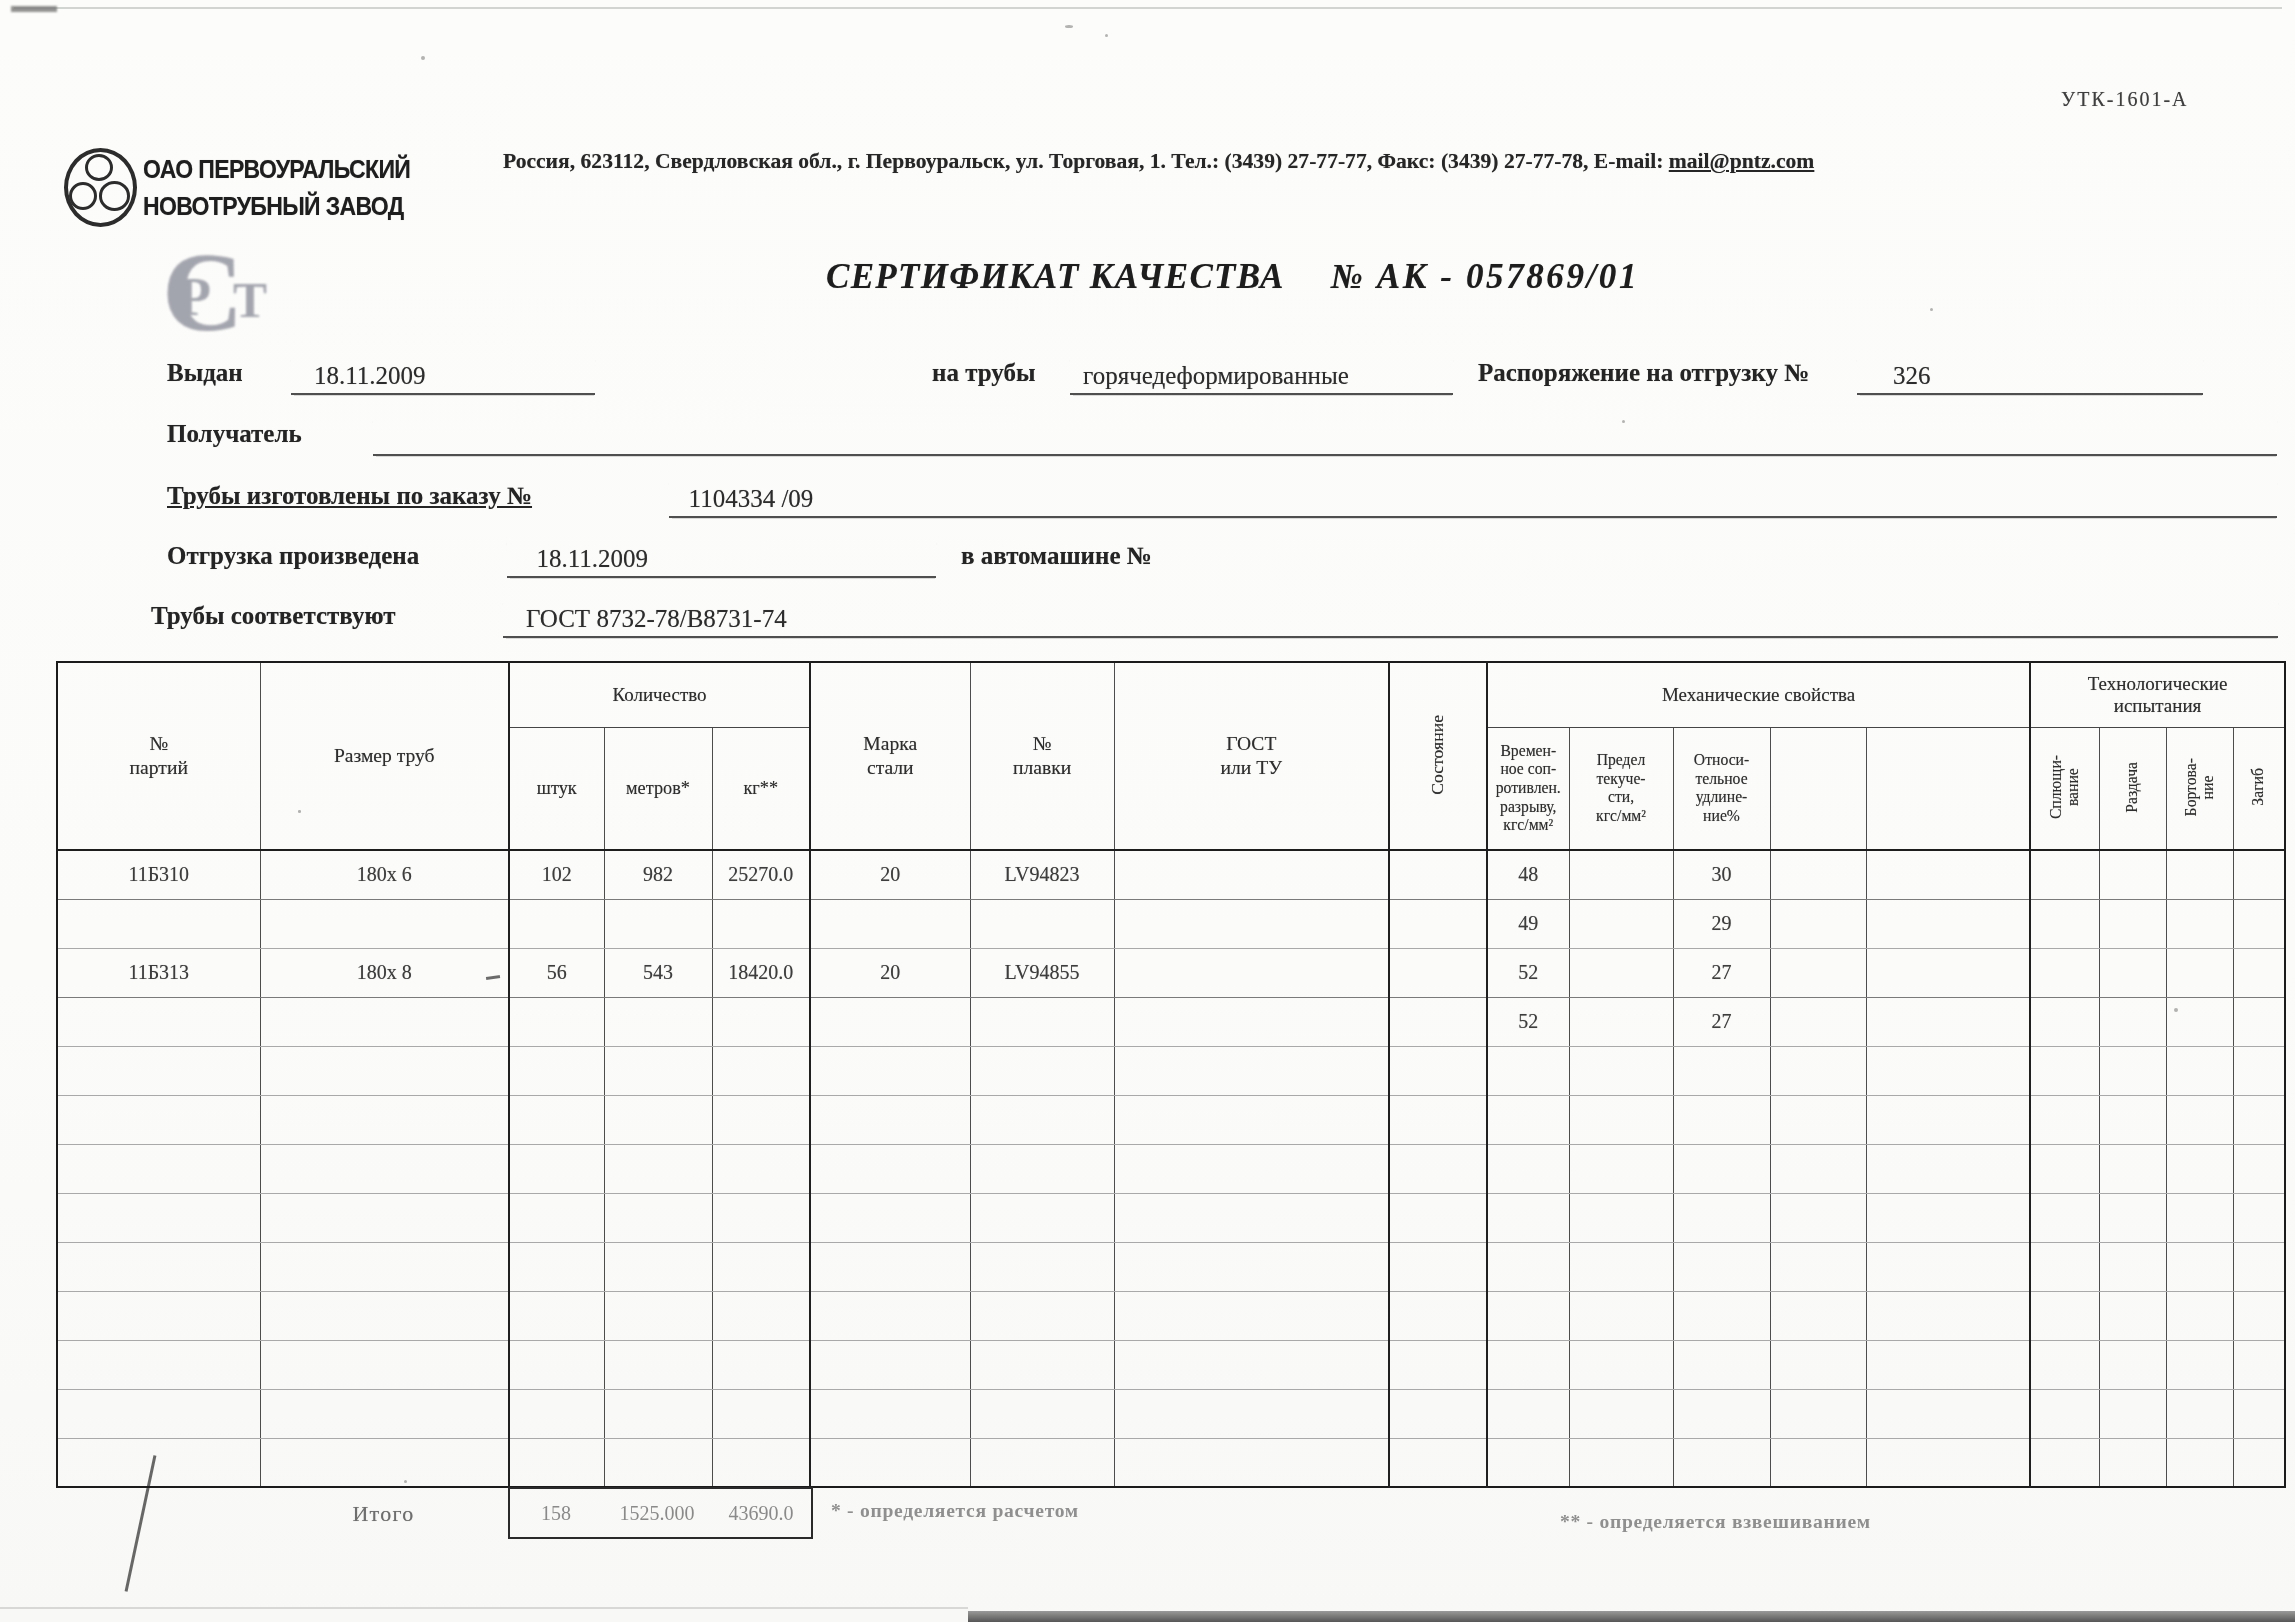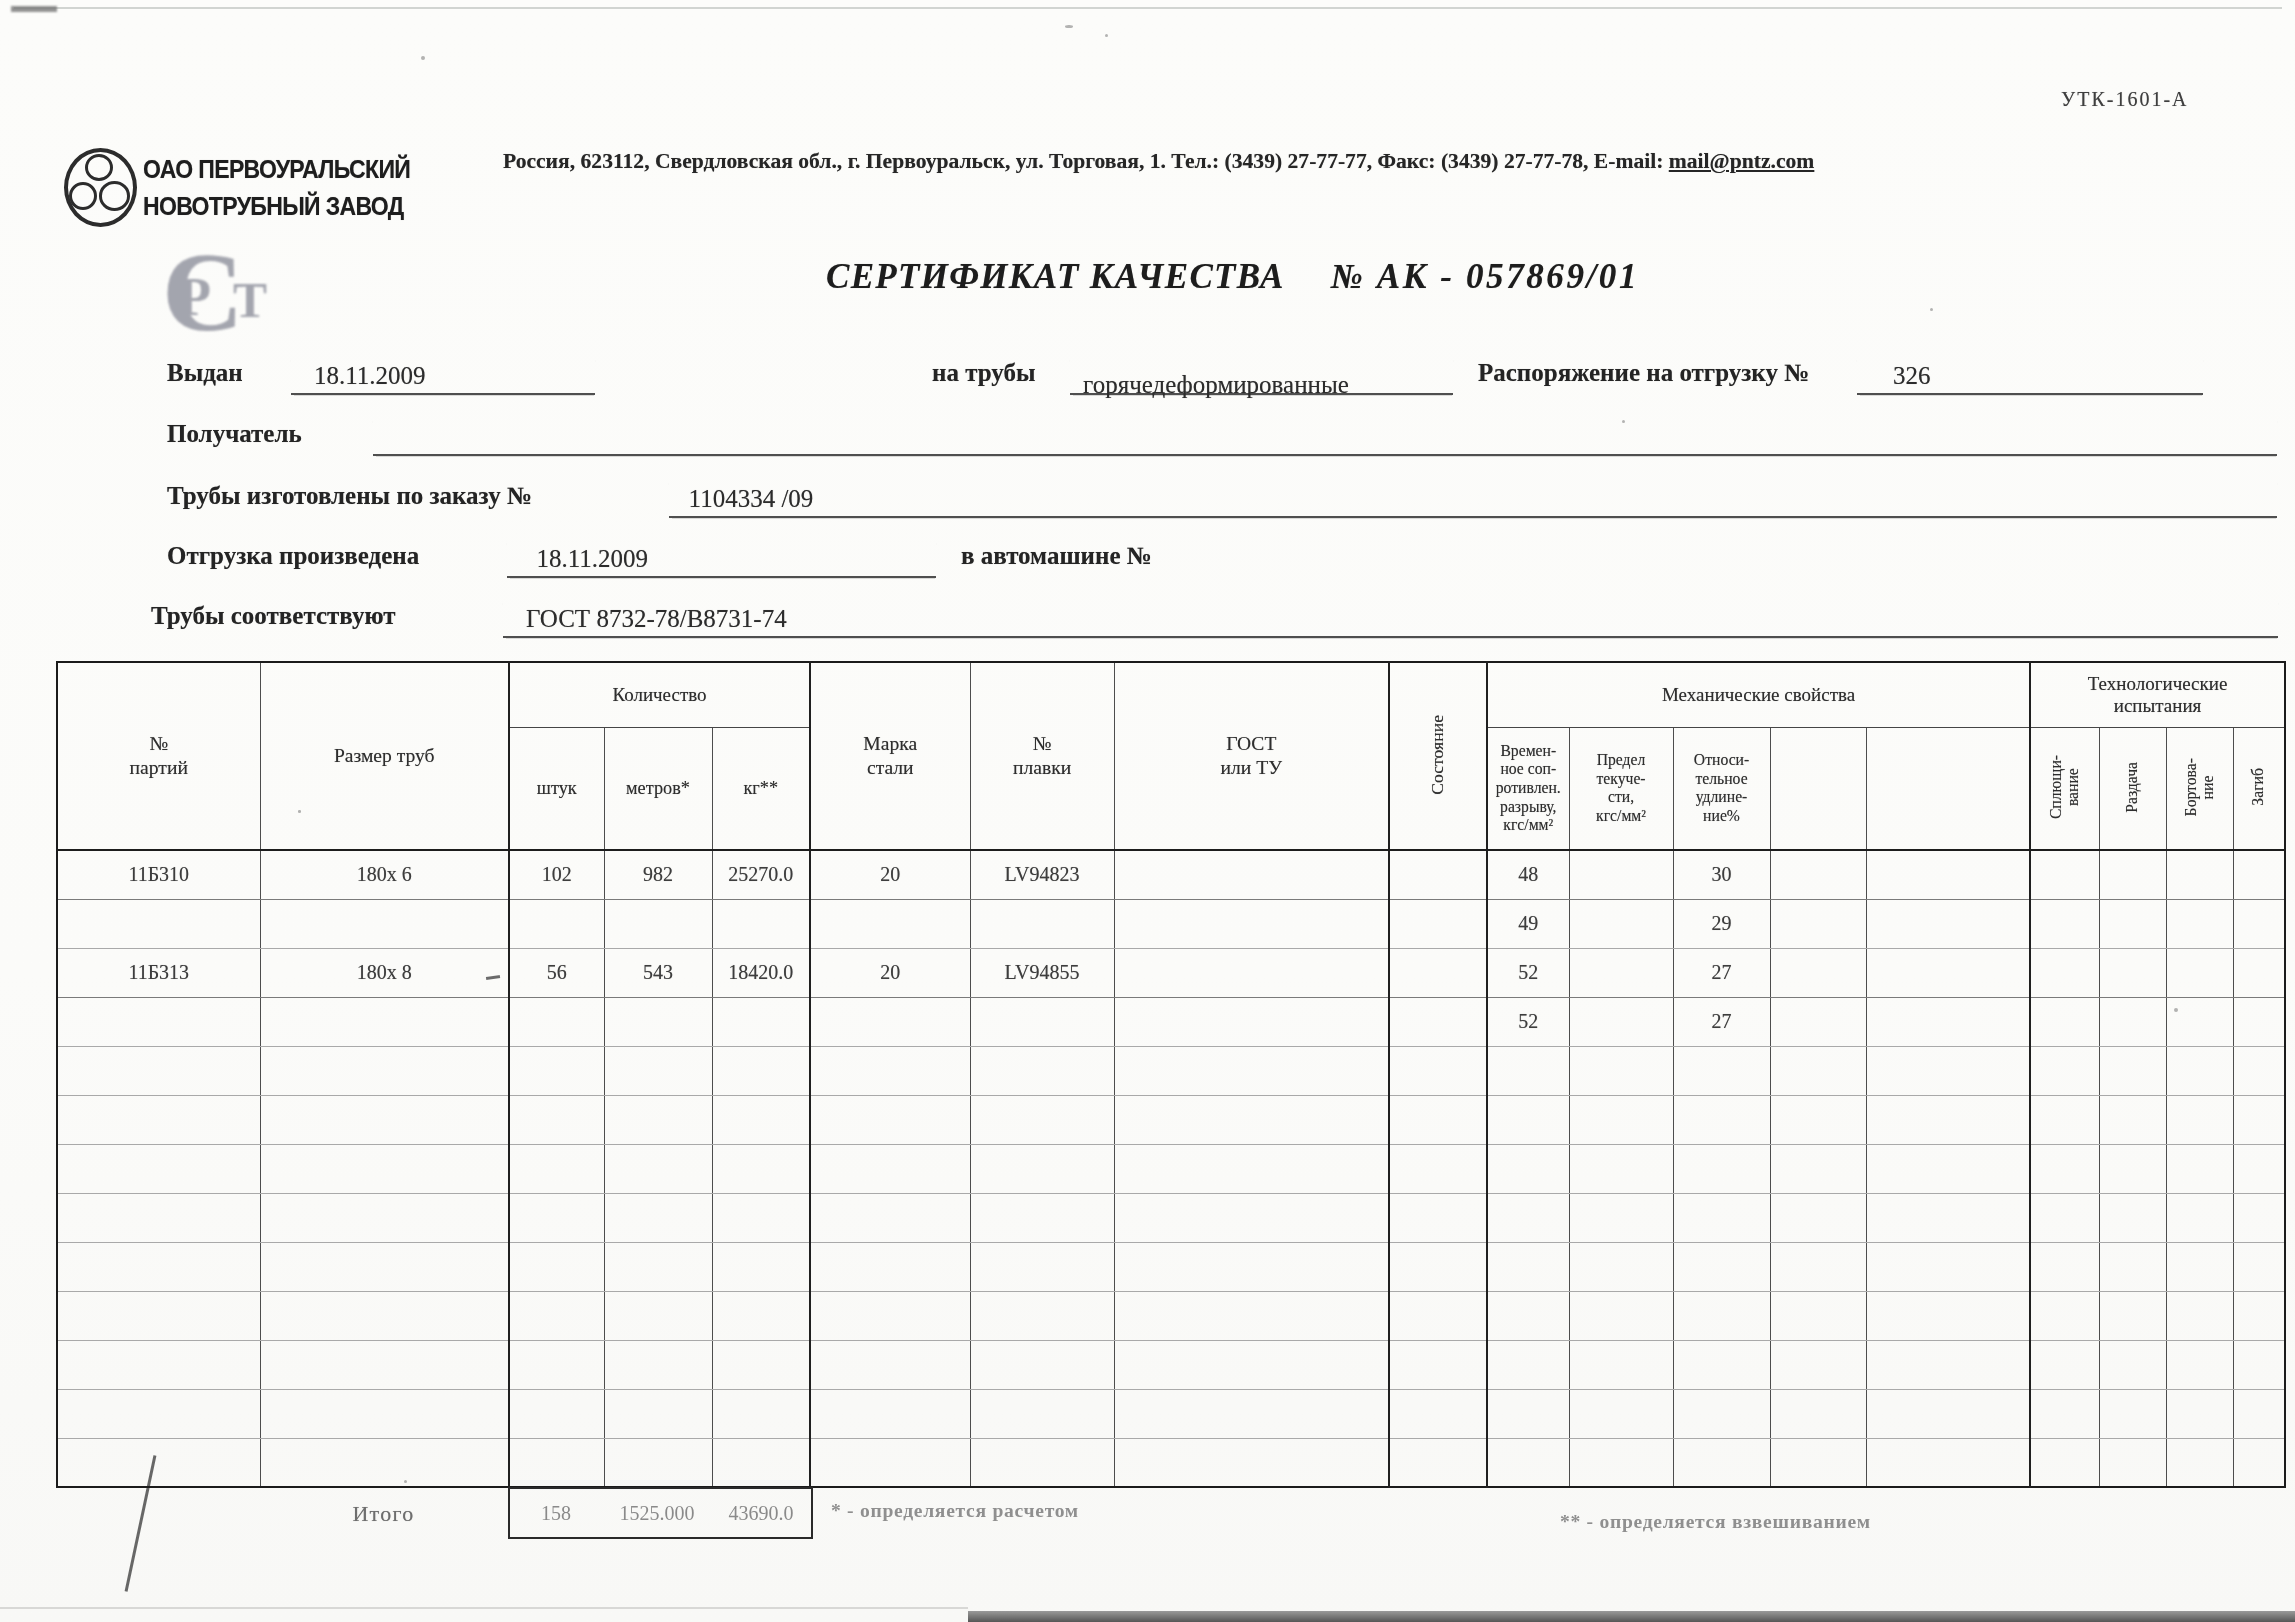--- a/index.html
+++ b/index.html
@@ -121,28 +121,28 @@
     <span class="t">Т</span>
   </div>
 
   <div class="abs title nowrap scan">
     <span>СЕРТИФИКАТ КАЧЕСТВА</span><span class="num">№  АК -  057869/01</span>
   </div>
 
   <div class="abs flabel scan" style="left:167px;top:359px;">Выдан</div>
   <div class="abs uline" style="left:291px;top:359px;width:304px;"><span class="fvalue scan" style="padding-left:23px;">18.11.2009</span></div>
   <div class="abs flabel scan" style="left:932px;top:359px;">на трубы</div>
-  <div class="abs uline" style="left:1070px;top:359px;width:383px;"><span class="fvalue scan" style="padding-left:13px;margin-top:9px;">горячедеформированные</span></div>
+  <div class="abs uline" style="left:1070px;top:359px;width:383px;"><span class="fvalue scan" style="padding-left:13px;">горячедеформированные</span></div>
   <div class="abs flabel scan" style="left:1478px;top:359px;">Распоряжение на отгрузку №</div>
   <div class="abs uline" style="left:1857px;top:359px;width:346px;"><span class="fvalue scan" style="padding-left:36px;">326</span></div>
 
   <div class="abs flabel scan" style="left:167px;top:420px;">Получатель</div>
   <div class="abs uline" style="left:373px;top:420px;width:1904px;"></div>
 
-  <div class="abs flabel scan" style="left:167px;top:482px;">Трубы изготовлены по заказу №</div>
+  <div class="abs flabel scan" style="left:167px;top:482px;text-decoration:underline;">Трубы изготовлены по заказу №</div>
   <div class="abs uline" style="left:669px;top:482px;width:1608px;"><span class="fvalue scan" style="padding-left:19.6px;">1104334   /09</span></div>
 
   <div class="abs flabel scan" style="left:167px;top:542px;">Отгрузка произведена</div>
   <div class="abs uline" style="left:507px;top:542px;width:429px;"><span class="fvalue scan" style="padding-left:29.4px;">18.11.2009</span></div>
   <div class="abs flabel scan" style="left:961px;top:542px;">в автомашине №</div>
 
   <div class="abs flabel scan" style="left:151px;top:602px;">Трубы соответствуют</div>
   <div class="abs uline" style="left:503px;top:602px;width:1775px;"><span class="fvalue scan" style="padding-left:23px;">ГОСТ 8732-78/В8731-74</span></div>
 
   <table class="cert scan">

